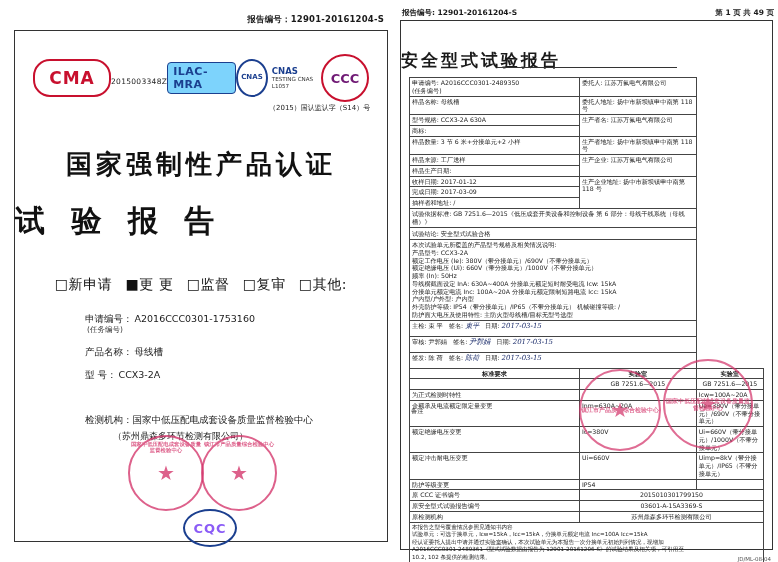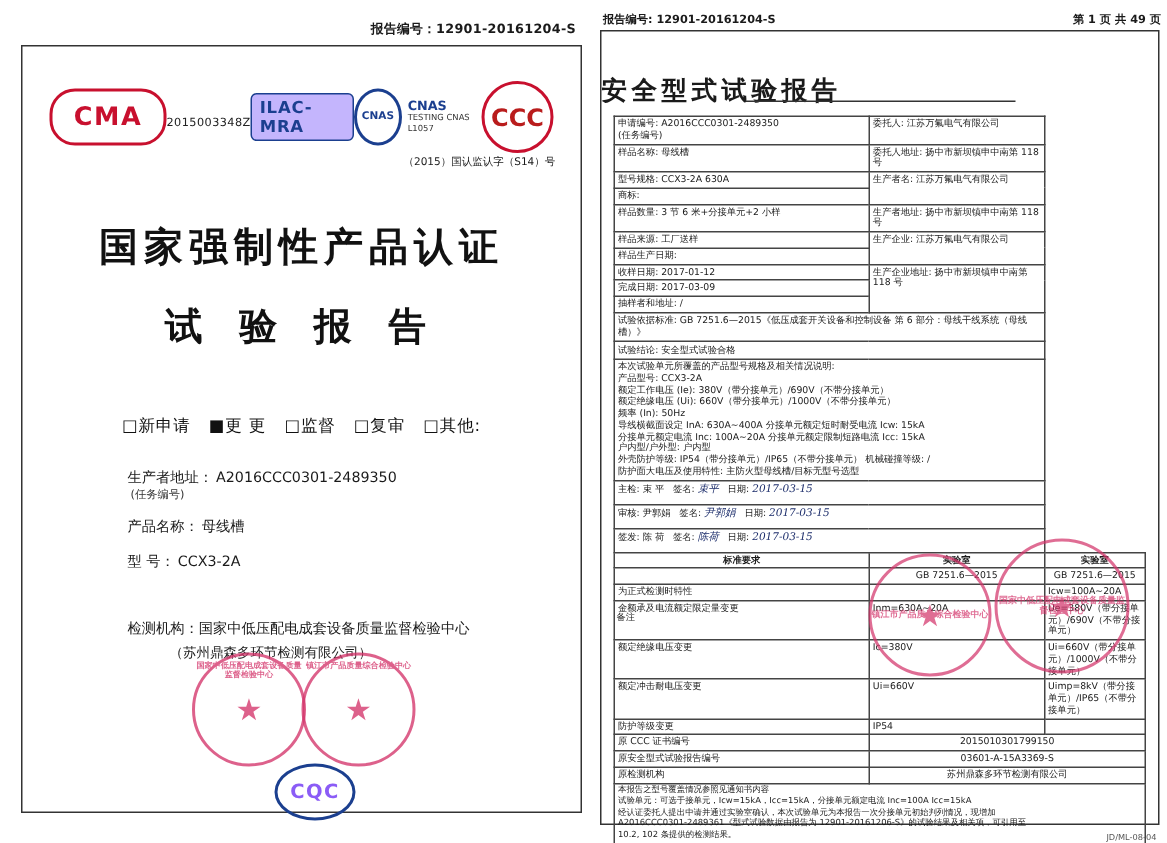--- a/index.html
+++ b/index.html
@@ -36,51 +36,51 @@
     color:#c8102e;font-weight:bold;font-size:17px;letter-spacing:1px;
   }
   .cma-code{font-size:7.5px;color:#222;margin-top:6px;letter-spacing:.3px;}
   .ilac{
     width:78px;height:36px;display:flex;align-items:center;justify-content:center;
     position:relative;
   }
   .ilac-inner{
     color:#1b3f8f;font-weight:bold;font-size:11px;letter-spacing:.5px;
     border:1.5px solid #1b3f8f;border-radius:4px;padding:2px 5px;
-    background:#c4b5fd;
+    background:#7dd3fc;
   }
   .cnas{
     width:96px;height:40px;display:flex;flex-direction:row;align-items:center;
     justify-content:center;gap:4px;
   }
   .cnas-mark{
     width:34px;height:34px;border-radius:50%;border:2px solid #1b3f8f;
     display:flex;align-items:center;justify-content:center;
     color:#1b3f8f;font-size:7px;font-weight:bold;text-align:center;line-height:1.05;
   }
   .cnas-txt{font-size:8.5px;color:#1b3f8f;line-height:1.15;font-weight:bold;}
   .cnas-sub{font-size:5.6px;color:#333;line-height:1.15;font-weight:normal;}
   .ccc{
     width:44px;height:44px;border-radius:50%;border:2.4px solid #c8102e;
     display:flex;align-items:center;justify-content:center;
-    color:#b91c1c;font-weight:bold;font-size:16px;
+    color:#701a75;font-weight:bold;font-size:13px;
   }
   .left-title1{
     position:absolute;left:0;top:116px;width:372px;text-align:center;
     font-family:Liberation Sans, sans-serif;
     font-size:26px;font-weight:bold;letter-spacing:4px;color:#111;
   }
   .left-title2{
-    position:absolute;left:0;top:170px;width:372px;text-align:center;
+    position:absolute;left:0;top:170px;width:372px;text-align:left;
     font-family:"DejaVu Serif","Liberation Serif",serif;
-    font-size:25px;font-weight:bold;letter-spacing:8px;color:#111;
+    font-size:30px;font-weight:bold;letter-spacing:8px;color:#111;
   }
   .checkrow{
     position:absolute;left:0;top:245px;width:372px;text-align:center;
-    font-size:11px;letter-spacing:.6px;color:#111;
+    font-size:14px;letter-spacing:.6px;color:#111;
   }
   .checkrow span{margin:0 4px;}
   .fields{
     position:absolute;left:70px;top:283px;width:300px;font-size:9.5px;line-height:1.05;
   }
   .field{margin-bottom:13px;white-space:nowrap;}
   .field .lbl{display:inline-block;}
   .field .sub{font-size:7.5px;display:block;margin-top:2px;margin-left:2px;color:#333;}
   .field .val{margin-left:2px;}
   .org{
@@ -198,21 +198,21 @@
       <div class="checkrow">
         <span>□新申请</span>
         <span>■更 更</span>
         <span>□监督</span>
         <span>□复审</span>
         <span>□其他:</span>
       </div>
 
       <div class="fields">
         <div class="field">
-          <span class="lbl">生产者地址：</span><span class="val">A2016CCC0301-2489350</span>
+          <span class="lbl">申请编号：</span><span class="val">A2016CCC0301-1753160</span>
           <span class="sub">(任务编号)</span>
         </div>
         <div class="field">
           <span class="lbl">产品名称：</span><span class="val">母线槽</span>
         </div>
         <div class="field">
           <span class="lbl">型    号：</span><span class="val">CCX3-2A</span>
         </div>
       </div>
 

